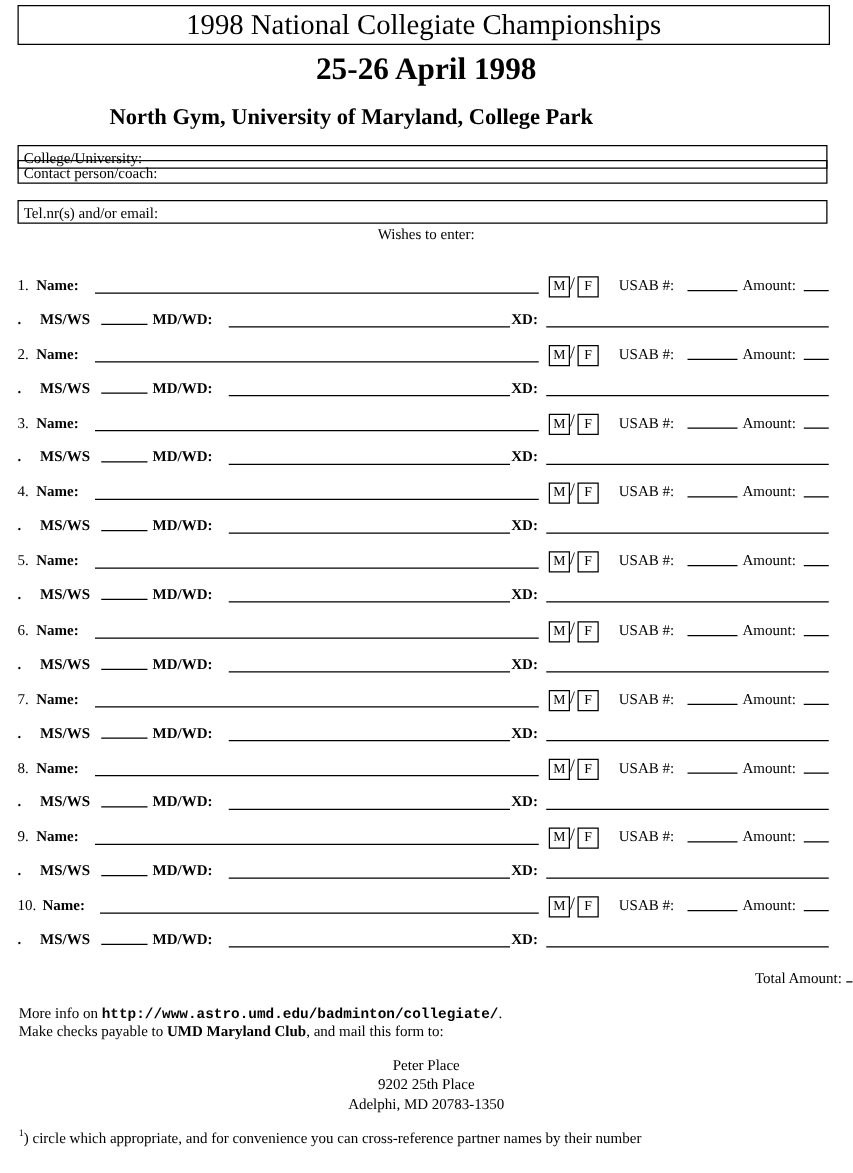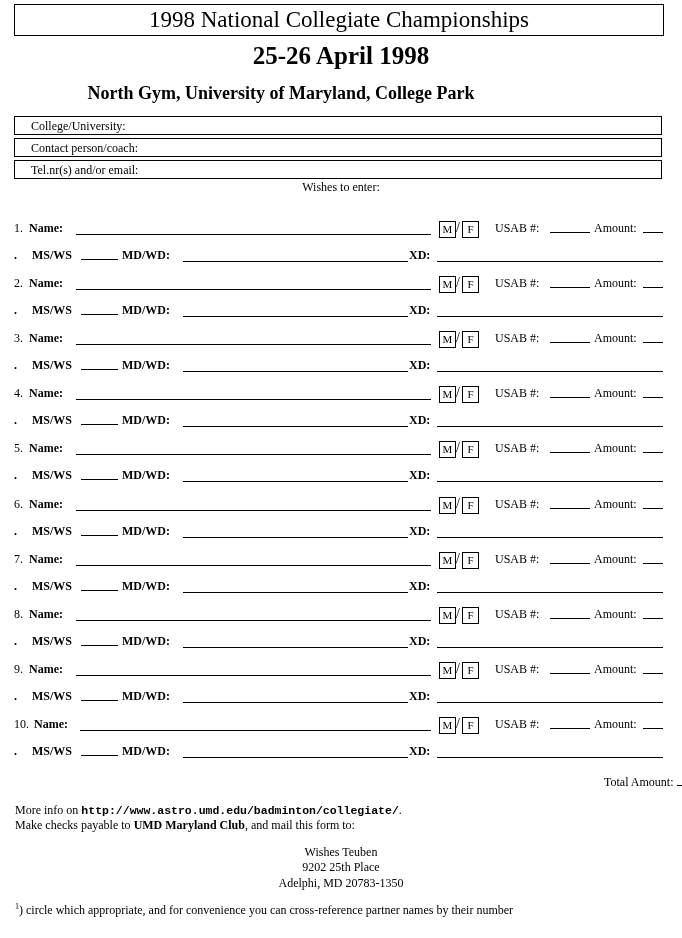--- a/index.html
+++ b/index.html
@@ -4,42 +4,42 @@
 <style>
   html, body { margin:0; padding:0; background:#fff; }
   body { width:682px; height:938px; position:relative; overflow:hidden;
          font-family:"DejaVu Serif", "Liberation Serif", serif; color:#000; }
   .abs { position:absolute; }
   .title-box { left:14px; top:4px; width:648px; height:30px; border:1px solid #000;
                text-align:center; font-size:23px; line-height:30px; font-family:"Liberation Serif", serif; }
   .date { left:0; width:682px; top:42px; text-align:center; font-size:25px; font-weight:bold; font-family:"Liberation Serif", serif; }
   .venue { left:0; width:562px; top:83px; text-align:center; font-size:18px; font-weight:bold; font-family:"Liberation Serif", serif; }
   .field-box { left:14px; width:648px; height:19px; border:1px solid #000; font-size:12px;
-               line-height:19px; padding-left:16px; box-sizing:border-box; font-family:"Liberation Serif", serif; }
+               line-height:19px; padding-left:4px; box-sizing:border-box; font-family:"Liberation Serif", serif; }
   .wishes { left:0; width:682px; top:180px; text-align:center; font-size:12px; font-family:"Liberation Serif", serif; }
   .row { left:14px; width:650px; height:28px; font-size:12px; font-family:"Liberation Serif", serif; }
   .lbl { position:absolute; bottom:0; white-space:nowrap; line-height:14px; }
   .b { font-weight:bold; }
   .line { position:absolute; border-bottom:1px solid #000; height:0; }
   .mf { position:absolute; bottom:-3px; width:15px; height:15px; border:1px solid #000;
         font-size:11px; line-height:15px; text-align:center; }
   .slash { position:absolute; bottom:-1px; font-size:14px; }
   .foot { left:15px; font-size:12px; font-family:"Liberation Serif", serif; white-space:nowrap; }
   .mono { font-family:"Liberation Mono", monospace; font-weight:bold; font-size:11.5px; }
   .addr { left:0; width:682px; text-align:center; font-size:12px; font-family:"Liberation Serif", serif; }
 </style>
 </head>
 <body>
 
 <div class="abs title-box">1998 National Collegiate Championships</div>
 <div class="abs date">25-26 April 1998</div>
 <div class="abs venue">North Gym, University of Maryland, College Park</div>
 
 <div class="abs field-box" style="top:116px">College/University:</div>
-<div class="abs field-box" style="top:138px">Contact person/coach:</div>
+<div class="abs field-box" style="top:128px">Contact person/coach:</div>
 <div class="abs field-box" style="top:160px">Tel.nr(s) and/or email:</div>
 
 <div class="abs wishes">Wishes to enter:</div>
 
 <div id="entries-container">
       <div class="abs row" style="top:207px">
         <span class="lbl" style="left:0">1.</span>
         <span class="lbl b" style="left:15px">Name:</span>
         <span class="line" style="left:62px;width:355px;bottom:0"></span>
         <span class="mf" style="left:425px">M</span>
@@ -255,19 +255,19 @@
   <span style="display:inline-block;width:22px;border-bottom:1px solid #000;"></span>
 </div>
 
 <div class="abs foot" style="top:803px">
   <span>More info on </span><span class="mono">http://www.astro.umd.edu/badminton/collegiate/</span><span>.</span>
 </div>
 <div class="abs foot" style="top:818px">
   <span>Make checks payable to </span><b>UMD Maryland Club</b><span>, and mail this form to:</span>
 </div>
 
-<div class="abs addr" style="top:845px">Wishes Teuben</div>
+<div class="abs addr" style="top:845px">Peter Place</div>
 <div class="abs addr" style="top:860px">9202 25th Place</div>
 <div class="abs addr" style="top:876px">Adelphi, MD 20783-1350</div>
 
 <div class="abs foot" style="top:902px">
   <sup style="font-size:8px">1</sup><span>) circle which appropriate, and for convenience you can cross-reference partner names by their number</span>
 </div>
 
 </body></html>

